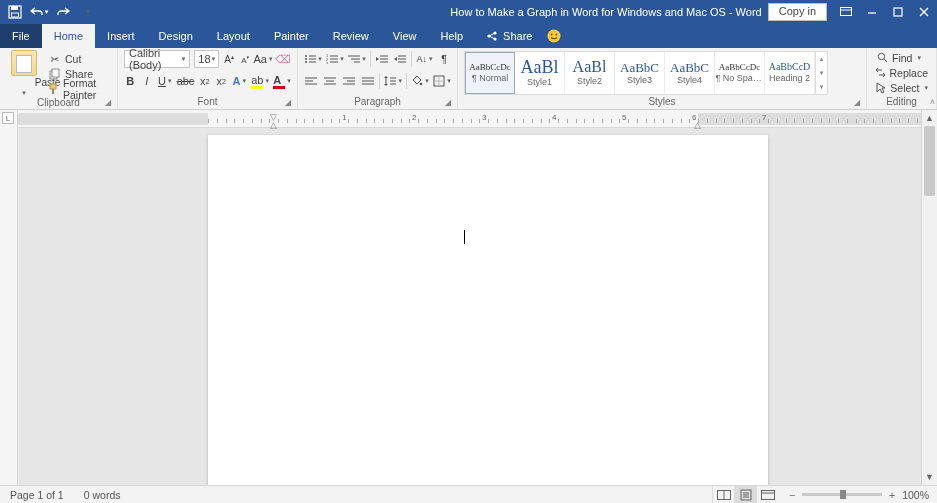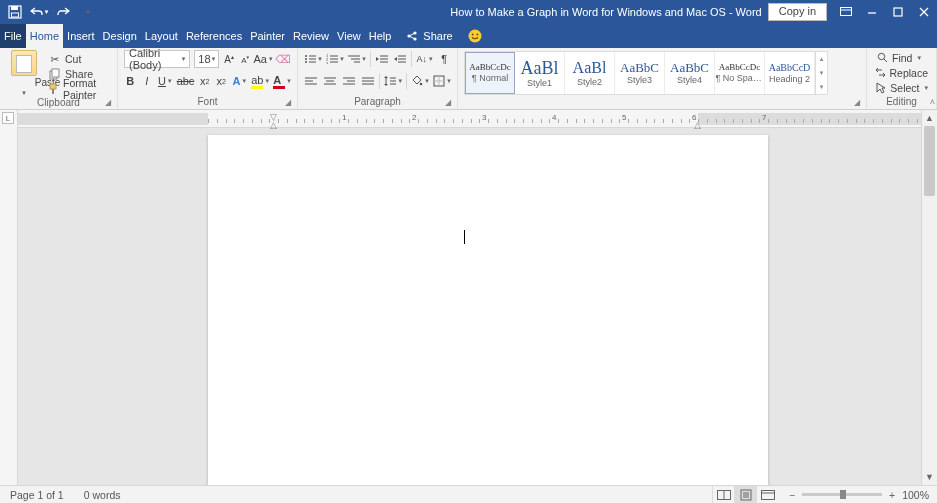--- a/index.html
+++ b/index.html
@@ -10,21 +10,21 @@
   .qat { display: flex; align-items: center; gap: 2px; padding-left: 4px; }
   .qat .btn { width: 22px; height: 24px; display: flex; align-items: center; justify-content: center; color: #fff; }
   .titlebar .title { flex: 1; text-align: right; line-height: 24px; white-space: nowrap; overflow: hidden; }
   .winbtns { display: flex; align-items: center; }
   .winbtns .wb { width: 26px; height: 24px; display: flex; align-items: center; justify-content: center; color: #fff; }
   .signin { background:#fff; color:#444; font-size:11px; padding:1px 10px; margin:3px 6px; border:1px solid #bbb; }
   .smiley { width:24px; display:flex; align-items:center; justify-content:center; }
 
   
   .tabstrip { height: 24px; background: #2b579a; color: #fff; display: flex; align-items: stretch; font-size: 11px; }
-  .tabstrip .tab { padding: 0 4px; line-height: 24px; cursor: pointer; }
+  .tabstrip .tab { padding: 0 12px; line-height: 24px; cursor: pointer; }
   .tabstrip .tab.file { background: #1e3e6e; }
   .tabstrip .tab.active { background: #f3f3f3; color: #2b579a; }
   .tellme { display:flex; align-items:center; gap:6px; padding-left:10px; flex:1; color:#e5ecf6; }
   .share { display:flex; align-items:center; gap:4px; padding:0 10px; }
   
   .ribbon { height: 62px; background: #f3f3f3; border-bottom: 1px solid #d0d0d0; display:flex; font-size:11px; color:#444; position:relative; }
   .ribbon .grp { border-right:1px solid #e1e1e1; padding:2px 6px 1px 6px; display:flex; flex-direction:column; justify-content:space-between; position:relative; }
   .ribbon .grp .label { text-align:center; font-size:10px; color:#666; height:13px; line-height:13px; white-space:nowrap; }
   .ribbon .grp .dlg { position:absolute; right:2px; bottom:1px; width:10px; height:10px; font-size:8px; color:#888; }
   .row { display:flex; align-items:center; gap:4px; }
@@ -142,21 +142,20 @@
       </div>
   </div>
 </div>
 
 <div class="tabstrip">
   <div class="tab file">File</div>
   <div class="tab active">Home</div>
   <div class="tab">Insert</div>
   <div class="tab">Design</div>
   <div class="tab">Layout</div>
-  <div class="tab">References</div>
   <div class="tab">Painter</div>
   <div class="tab">Review</div>
   <div class="tab">View</div>
   <div class="tab">Help</div>
   <div class="share">
     <span class="ic">
         <svg width="12" height="12" viewBox="0 0 12 12">
           <circle cx="3" cy="6" r="1.6" fill="#fff"></circle>
           <circle cx="9" cy="3" r="1.6" fill="#fff"></circle>
           <circle cx="9" cy="9" r="1.6" fill="#fff"></circle>
@@ -434,20 +433,21 @@
             <div class="style-prev" style="font-size: 10px; color: rgb(43, 87, 154);">AaBbCcD</div>
             <div class="style-cap">Heading 2</div>
           </div>
           <div class="gal-more">
             <div>▴</div>
             <div>▾</div>
             <div>▾</div>
           </div>
         </div>
     </div>
+    <div class="label">Styles</div>
     <div class="dlg">◢</div>
   </div>
 
   <div class="grp editing" style="width:70px">
     <div class="col" style="height:46px; justify-content:center;">
       <div class="minibtn drop">
           <span class="ic">
             <svg width="11" height="11">
               <circle cx="4.5" cy="4.5" r="3.2" fill="none" stroke="#555"></circle>
               <line x1="7" y1="7" x2="10" y2="10" stroke="#555"></line>

